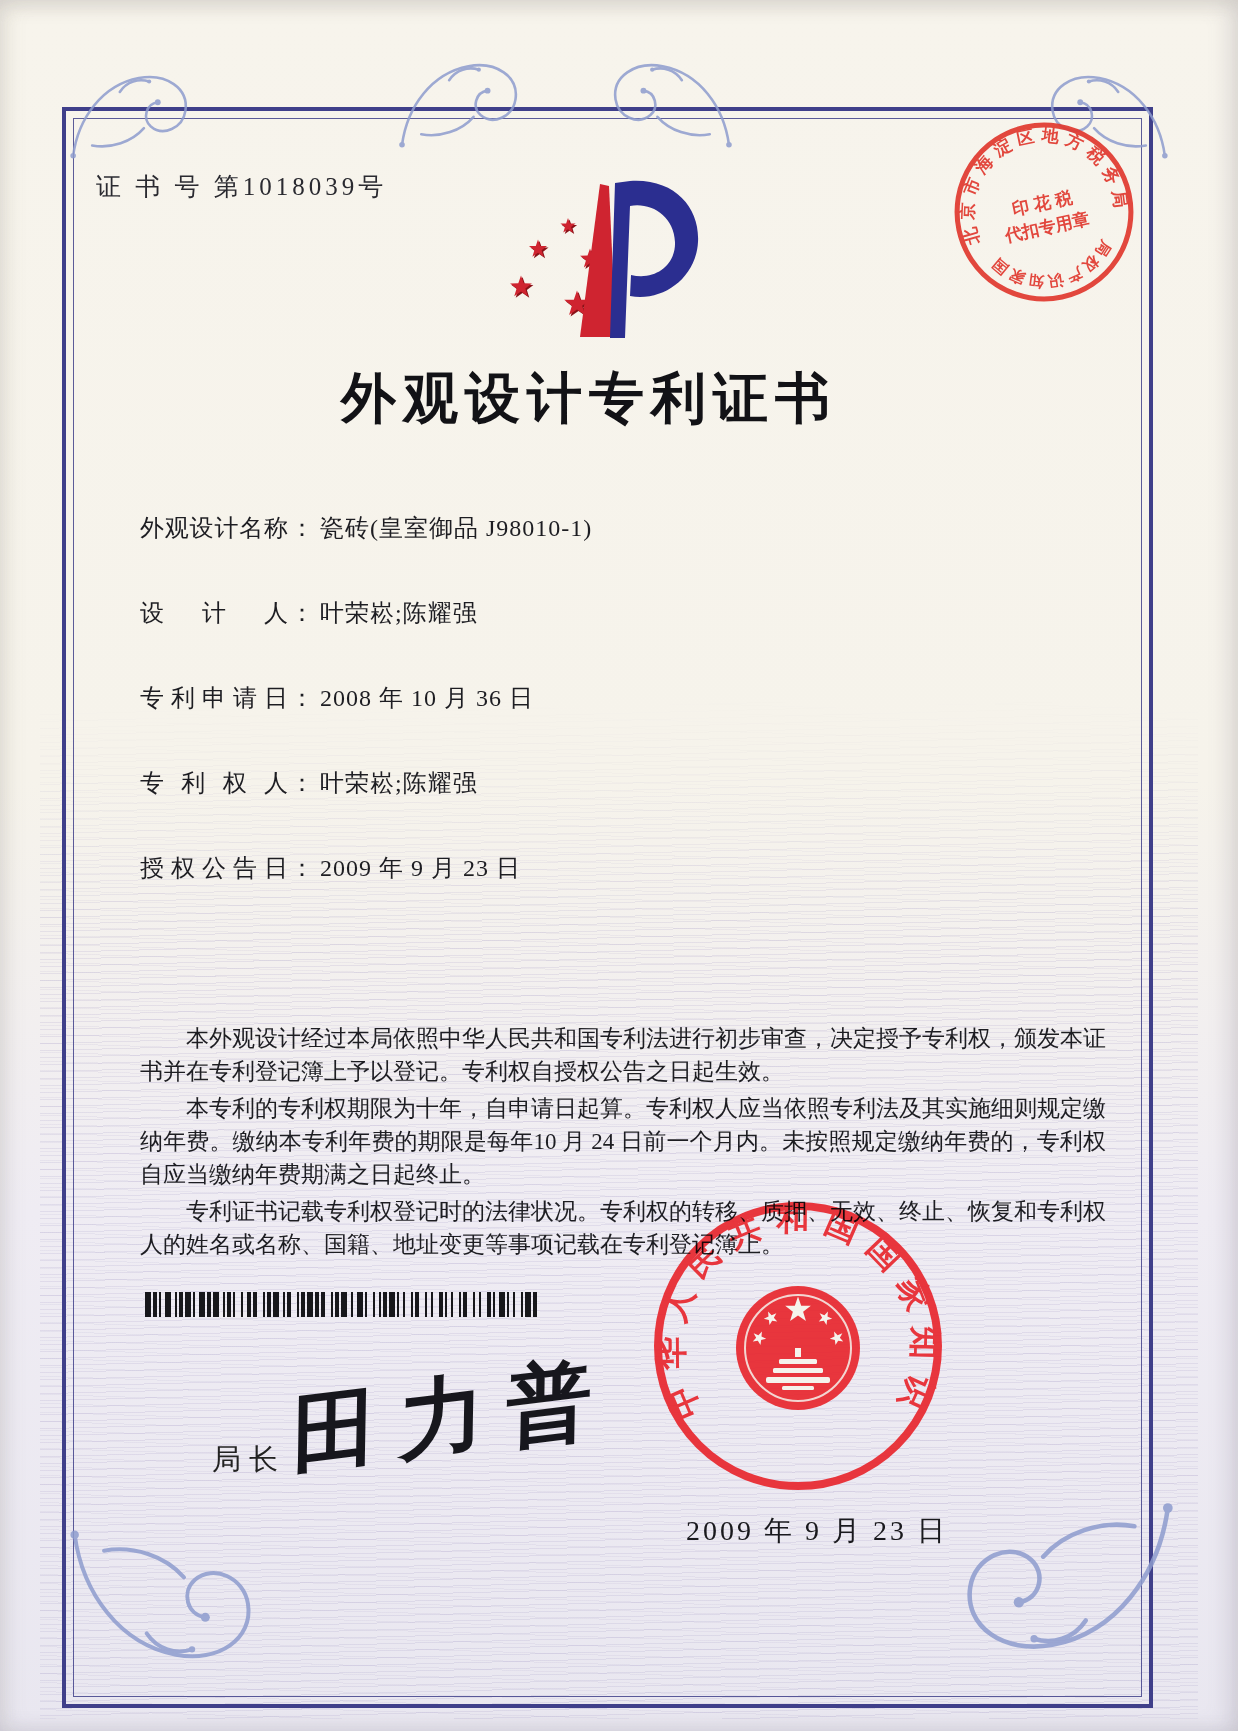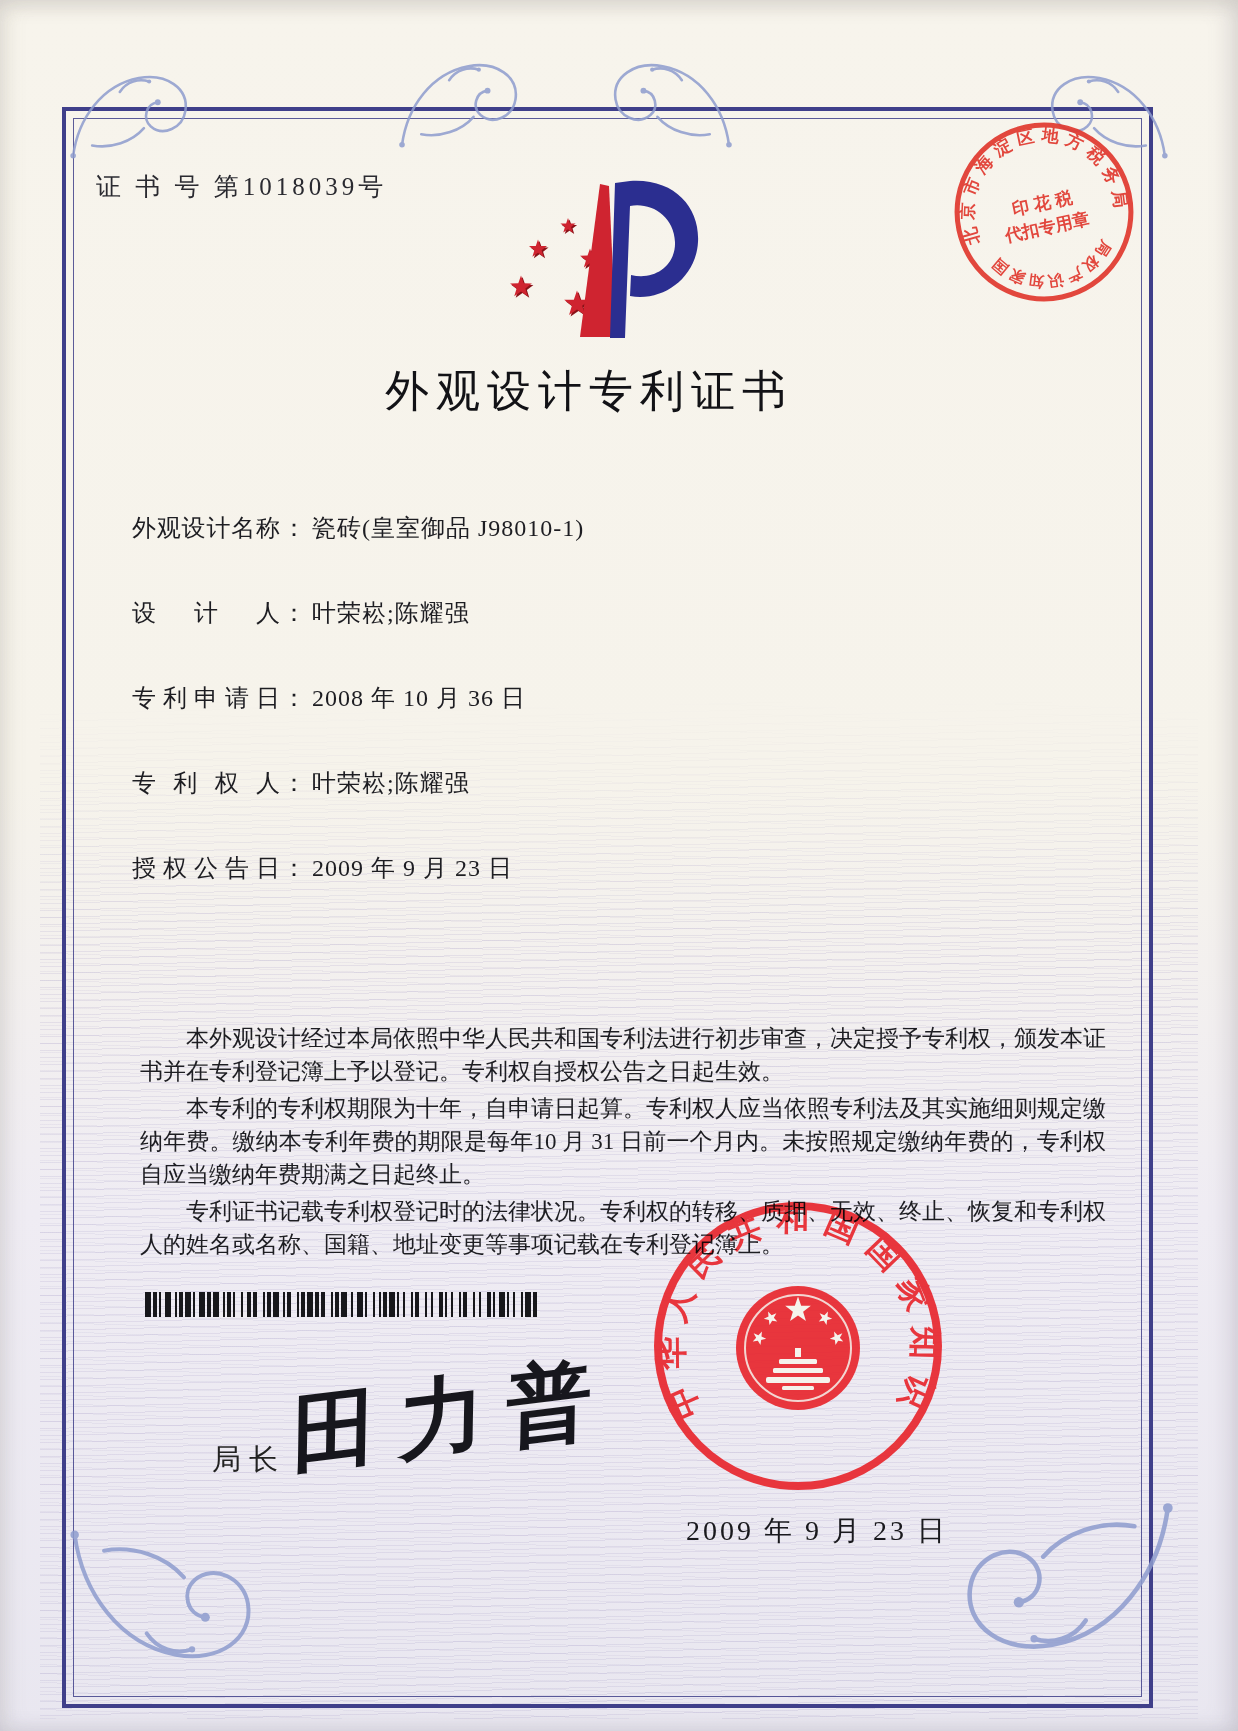--- a/index.html
+++ b/index.html
@@ -36,24 +36,24 @@
 
   .content{position:absolute;inset:0;z-index:2;}
 
   .cert-no{position:absolute;left:96px;top:170px;font-size:25px;letter-spacing:4px;color:#2a2a30;}
 
   .logo{position:absolute;left:450px;top:150px;width:250px;height:196px;}
   .tax-stamp{position:absolute;left:948px;top:116px;width:192px;height:192px;transform:rotate(-12deg);mix-blend-mode:multiply;opacity:.93;}
 
   .title{
     position:absolute;left:0;right:60px;top:362px;text-align:center;
-    font-size:44px;font-weight:400;letter-spacing:7px;color:#121216;
-  }
-
-  .fields{position:absolute;left:132px;top:512px;width:960px;}
+    font-size:55px;font-weight:700;letter-spacing:7px;color:#121216;
+  }
+
+  .fields{position:absolute;left:140px;top:512px;width:960px;}
   .field-row{height:34px;margin-bottom:51px;font-size:24px;white-space:nowrap;}
   .field-label{display:inline-block;width:148px;text-align:justify;text-align-last:justify;vertical-align:bottom;}
   .field-colon{display:inline-block;margin:0 6px 0 2px;}
   .field-value{letter-spacing:1px;}
 
   .body-text{position:absolute;left:140px;top:1022px;width:966px;font-size:23px;line-height:33px;text-align:justify;}
   .body-text p{margin:0 0 4px 0;text-indent:2em;}
 
   .barcode{position:absolute;left:145px;top:1292px;width:570px;height:25px;overflow:hidden;white-space:nowrap;font-size:0;}
   .barcode i{display:inline-block;height:100%;background:#17171b;}
@@ -180,21 +180,21 @@
       <div class="field-row">
         <span class="field-label">专 利 权 人</span><span class="field-colon">：</span><span class="field-value">叶荣崧;陈耀强</span>
       </div>
       <div class="field-row">
         <span class="field-label">授权公告日</span><span class="field-colon">：</span><span class="field-value">2009 年 9 月 23 日</span>
       </div>
     </div>
 
     <div class="body-text">
       <p>本外观设计经过本局依照中华人民共和国专利法进行初步审查，决定授予专利权，颁发本证书并在专利登记簿上予以登记。专利权自授权公告之日起生效。</p>
-      <p>本专利的专利权期限为十年，自申请日起算。专利权人应当依照专利法及其实施细则规定缴纳年费。缴纳本专利年费的期限是每年10 月 31 日前一个月内。未按照规定缴纳年费的，专利权自应当缴纳年费期满之日起终止。</p>
+      <p>本专利的专利权期限为十年，自申请日起算。专利权人应当依照专利法及其实施细则规定缴纳年费。缴纳本专利年费的期限是每年10 月 24 日前一个月内。未按照规定缴纳年费的，专利权自应当缴纳年费期满之日起终止。</p>
       <p>专利证书记载专利权登记时的法律状况。专利权的转移、质押、无效、终止、恢复和专利权人的姓名或名称、国籍、地址变更等事项记载在专利登记簿上。</p>
     </div>
 
     <div class="barcode" id="barcode"><i style="width:6px"></i><s style="width:2px"></s><i style="width:4px"></i><s style="width:2px"></s><i style="width:2px"></i><s style="width:4px"></s><i style="width:6px"></i><s style="width:4px"></s><i style="width:2px"></i><s style="width:2px"></s><i style="width:4px"></i><s style="width:2px"></s><i style="width:6px"></i><s style="width:2px"></s><i style="width:2px"></i><s style="width:4px"></s><i style="width:6px"></i><s style="width:2px"></s><i style="width:4px"></i><s style="width:2px"></s><i style="width:6px"></i><s style="width:4px"></s><i style="width:2px"></i><s style="width:2px"></s><i style="width:4px"></i><s style="width:2px"></s><i style="width:2px"></i><s style="width:6px"></s><i style="width:2px"></i><s style="width:4px"></s><i style="width:4px"></i><s style="width:2px"></s><i style="width:4px"></i><s style="width:6px"></s><i style="width:2px"></i><s style="width:2px"></s><i style="width:4px"></i><s style="width:2px"></s><i style="width:6px"></i><s style="width:4px"></s><i style="width:2px"></i><s style="width:2px"></s><i style="width:4px"></i><s style="width:6px"></s><i style="width:2px"></i><s style="width:2px"></s><i style="width:4px"></i><s style="width:2px"></s><i style="width:6px"></i><s style="width:2px"></s><i style="width:4px"></i><s style="width:2px"></s><i style="width:4px"></i><s style="width:6px"></s><i style="width:2px"></i><s style="width:2px"></s><i style="width:4px"></i><s style="width:2px"></s><i style="width:6px"></i><s style="width:4px"></s><i style="width:2px"></i><s style="width:4px"></s><i style="width:6px"></i><s style="width:2px"></s><i style="width:2px"></i><s style="width:6px"></s><i style="width:2px"></i><s style="width:4px"></s><i style="width:2px"></i><s style="width:2px"></s><i style="width:4px"></i><s style="width:2px"></s><i style="width:6px"></i><s style="width:2px"></s><i style="width:2px"></i><s style="width:4px"></s><i style="width:2px"></i><s style="width:6px"></s><i style="width:2px"></i><s style="width:2px"></s><i style="width:4px"></i><s style="width:6px"></s><i style="width:2px"></i><s style="width:4px"></s><i style="width:2px"></i><s style="width:6px"></s><i style="width:4px"></i><s style="width:2px"></s><i style="width:2px"></i><s style="width:4px"></s><i style="width:2px"></i><s style="width:6px"></s><i style="width:2px"></i><s style="width:2px"></s><i style="width:4px"></i><s style="width:6px"></s><i style="width:2px"></i><s style="width:4px"></s><i style="width:2px"></i><s style="width:6px"></s><i style="width:4px"></i><s style="width:2px"></s><i style="width:2px"></i><s style="width:4px"></s><i style="width:6px"></i><s style="width:2px"></s><i style="width:2px"></i><s style="width:4px"></s><i style="width:2px"></i><s style="width:6px"></s><i style="width:2px"></i><s style="width:2px"></s><i style="width:6px"></i><s style="width:2px"></s><i style="width:4px"></i></div>
 
     <div class="sig-title">局长</div>
     <div class="sig-name">田力普</div>
 
     <div class="office-seal">
       <svg viewBox="0 0 300 300">

